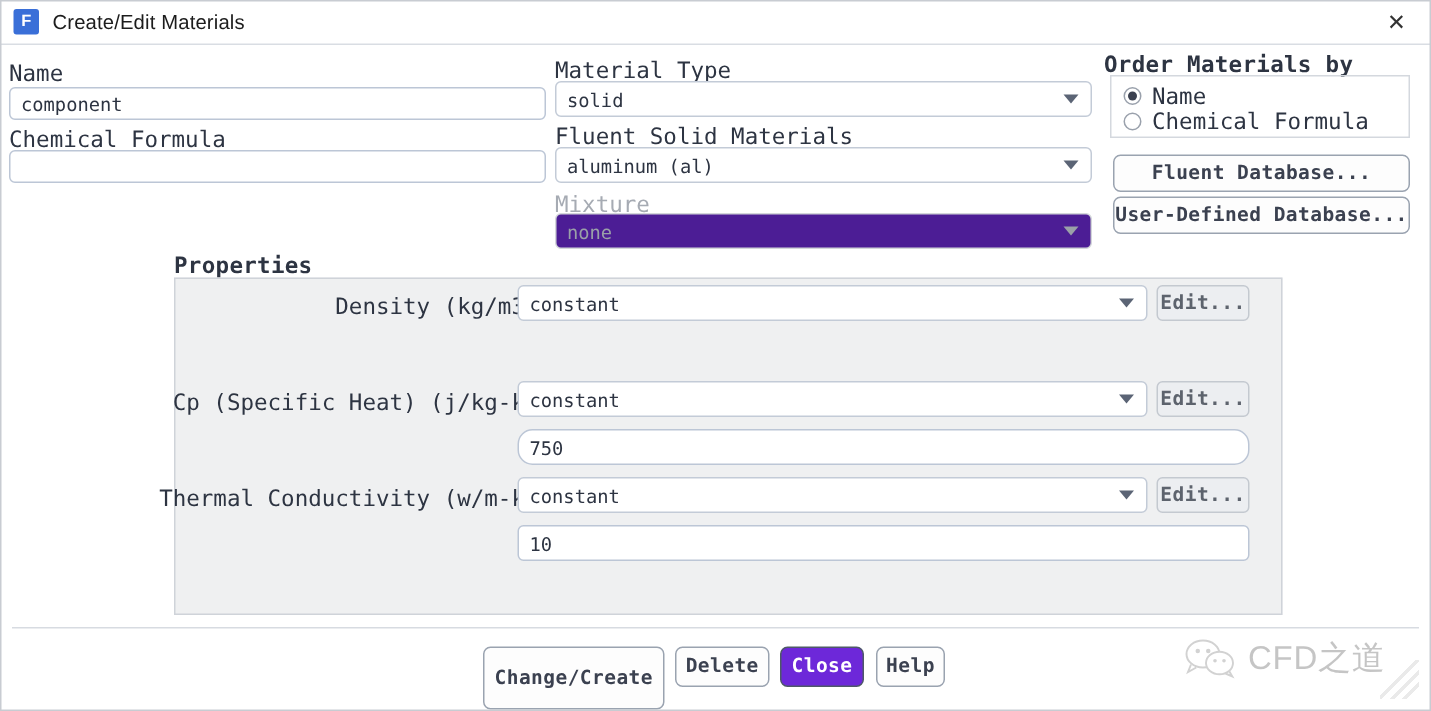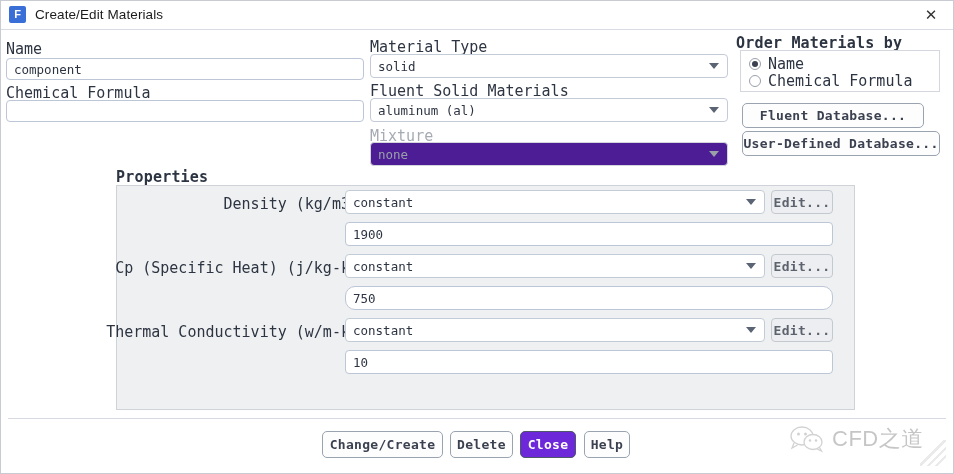--- a/index.html
+++ b/index.html
@@ -235,54 +235,53 @@
   <div class="radio-row" style="position:absolute;left:8px;top:4px;">
     <span class="radio on"></span>
     <span class="lbl">Name</span>
   </div>
   <div class="radio-row" style="position:absolute;left:8px;top:21px;">
     <span class="radio"></span>
     <span class="lbl">Chemical Formula</span>
   </div>
 </div>
 
-<div class="btn" style="position:absolute;left:742px;top:103px;width:182px;height:25px;">Fluent Database...</div>
+<div class="btn" style="position:absolute;left:742px;top:103px;width:198px;height:25px;">Fluent Database...</div>
 <div class="btn" style="position:absolute;left:742px;top:131px;width:198px;height:25px;">User-Defined Database...</div>
 
 <div style="position:absolute;left:116px;top:168px;" class="lbl bold">Properties</div>
 <div class="panel" style="position:absolute;left:116px;top:185px;width:739px;height:225px;">
 
   <div class="lbl" style="position:absolute;right:495px;top:9px;">Density (kg/m3)</div>
   <div class="combo" style="position:absolute;left:228px;top:4px;width:420px;">
     <span>constant</span>
     <span class="caret"></span>
   </div>
   <div class="btn soft" style="position:absolute;left:654px;top:4px;width:62px;height:24px;">Edit...</div>
-  <div class="field" style="position:absolute;left:228px;top:36px;width:488px;height:24px;">1900</div>
 
   <div class="lbl" style="position:absolute;right:495px;top:73px;">Cp (Specific Heat) (j/kg-k)</div>
   <div class="combo" style="position:absolute;left:228px;top:68px;width:420px;">
     <span>constant</span>
     <span class="caret"></span>
   </div>
   <div class="btn soft" style="position:absolute;left:654px;top:68px;width:62px;height:24px;">Edit...</div>
   <div class="field" style="position:absolute;left:228px;top:100px;width:488px;height:24px;border-radius:10px;">750</div>
 
   <div class="lbl" style="position:absolute;right:495px;top:137px;">Thermal Conductivity (w/m-k)</div>
   <div class="combo" style="position:absolute;left:228px;top:132px;width:420px;">
     <span>constant</span>
     <span class="caret"></span>
   </div>
   <div class="btn soft" style="position:absolute;left:654px;top:132px;width:62px;height:24px;">Edit...</div>
   <div class="field" style="position:absolute;left:228px;top:164px;width:488px;height:24px;">10</div>
 </div>
 
 <div class="footer-sep"></div>
 
-<div class="btn" style="position:absolute;left:322px;top:431px;width:121px;height:27px;">Change/Create</div>
+<div class="btn" style="position:absolute;left:322px;top:431px;width:121px;height:42px;">Change/Create</div>
 <div class="btn" style="position:absolute;left:450px;top:431px;width:63px;height:27px;">Delete</div>
 <div class="btn primary" style="position:absolute;left:520px;top:431px;width:56px;height:27px;">Close</div>
 <div class="btn" style="position:absolute;left:584px;top:431px;width:46px;height:27px;">Help</div>
 
 <div class="watermark">
   <svg width="34" height="28" viewBox="0 0 34 28">
     <ellipse cx="12" cy="11" rx="11" ry="9" fill="none" stroke="#8a8a8a" stroke-width="1.3"></ellipse>
     <path d="M4 18 L2 23 L7.5 20" fill="none" stroke="#8a8a8a" stroke-width="1.3"></path>
     <circle cx="8.5" cy="9" r="1.5" fill="#8a8a8a"></circle>
     <circle cx="15.5" cy="9" r="1.5" fill="#8a8a8a"></circle>

